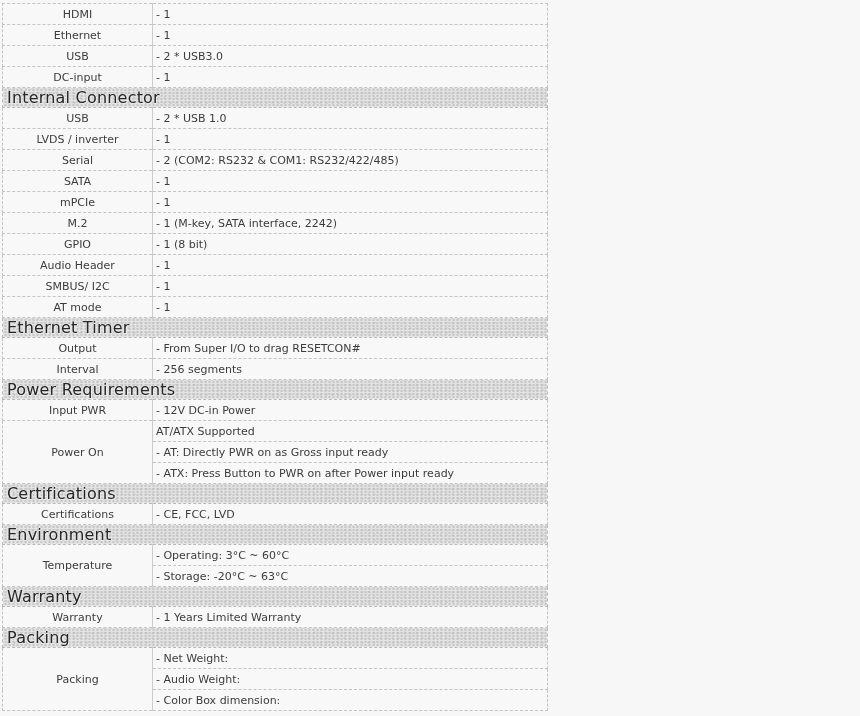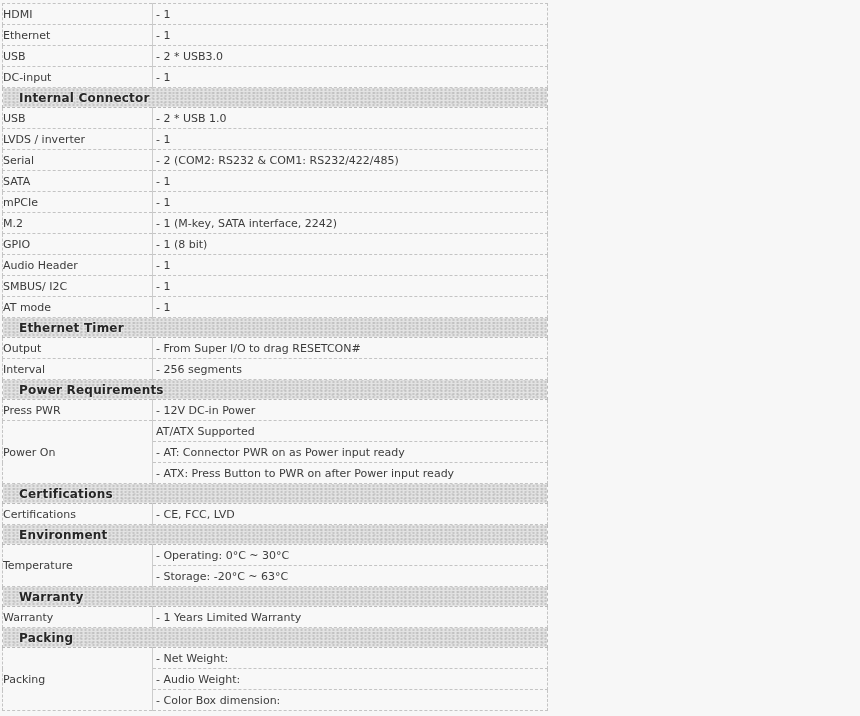--- a/index.html
+++ b/index.html
@@ -25,30 +25,31 @@
   td {
     border: 1px dashed #c4c4c4;
     height: 20px;
     padding: 0;
     vertical-align: middle;
     white-space: nowrap;
     overflow: hidden;
   }
   td.label {
     border-right: 1px solid #cccccc;
+    text-align: center;
   }
   td.value {
     padding-left: 3px;
   }
   td.section {
     height: 19px;
-    font-size: 12px;
-    font-weight: bold;
+    font-size: 16px;
+    font-weight: normal;
     color: #262626;
-    padding-left: 16px;
+    padding-left: 4px;
     letter-spacing: 0.2px;
     border: 1px dashed #b9b9b9;
     background-color: #e3e3e3;
     background-image:
       radial-gradient(circle, #a8a8a8 30%, rgba(0,0,0,0) 31%),
       radial-gradient(circle, #bcbcbc 26%, rgba(0,0,0,0) 27%),
       radial-gradient(circle, #cfcfcf 22%, rgba(0,0,0,0) 23%);
     background-size: 4px 3px, 6px 5px, 5px 7px;
     background-position: 0 0, 2px 2px, 1px 3px;
     text-shadow: 0 0 2px #ececec, 0 0 2px #ececec, 1px 1px 0 rgba(240,240,240,0.55);
@@ -130,46 +131,46 @@
         <td class="value">- From Super I/O to drag RESETCON#</td>
       </tr>
       <tr>
         <td class="label" rowspan="1">Interval</td>
         <td class="value">- 256 segments</td>
       </tr>
       <tr>
         <td colspan="2" class="section">Power Requirements</td>
       </tr>
       <tr>
-        <td class="label" rowspan="1">Press PWR</td>
+        <td class="label" rowspan="1">Input PWR</td>
         <td class="value">- 12V DC-in Power</td>
       </tr>
       <tr>
         <td class="label" rowspan="3">Power On</td>
         <td class="value">AT/ATX Supported</td>
       </tr>
       <tr>
-        <td class="value">- AT: Connector PWR on as Power input ready</td>
+        <td class="value">- AT: Directly PWR on as Gross input ready</td>
       </tr>
       <tr>
         <td class="value">- ATX: Press Button to PWR on after Power input ready</td>
       </tr>
       <tr>
         <td colspan="2" class="section">Certifications</td>
       </tr>
       <tr>
         <td class="label" rowspan="1">Certifications</td>
         <td class="value">- CE, FCC, LVD</td>
       </tr>
       <tr>
         <td colspan="2" class="section">Environment</td>
       </tr>
       <tr>
         <td class="label" rowspan="2">Temperature</td>
-        <td class="value">- Operating: 0°C ~ 30°C</td>
+        <td class="value">- Operating: 3°C ~ 60°C</td>
       </tr>
       <tr>
         <td class="value">- Storage: -20°C ~ 63°C</td>
       </tr>
       <tr>
         <td colspan="2" class="section">Warranty</td>
       </tr>
       <tr>
         <td class="label" rowspan="1">Warranty</td>
         <td class="value">- 1 Years Limited Warranty</td>

